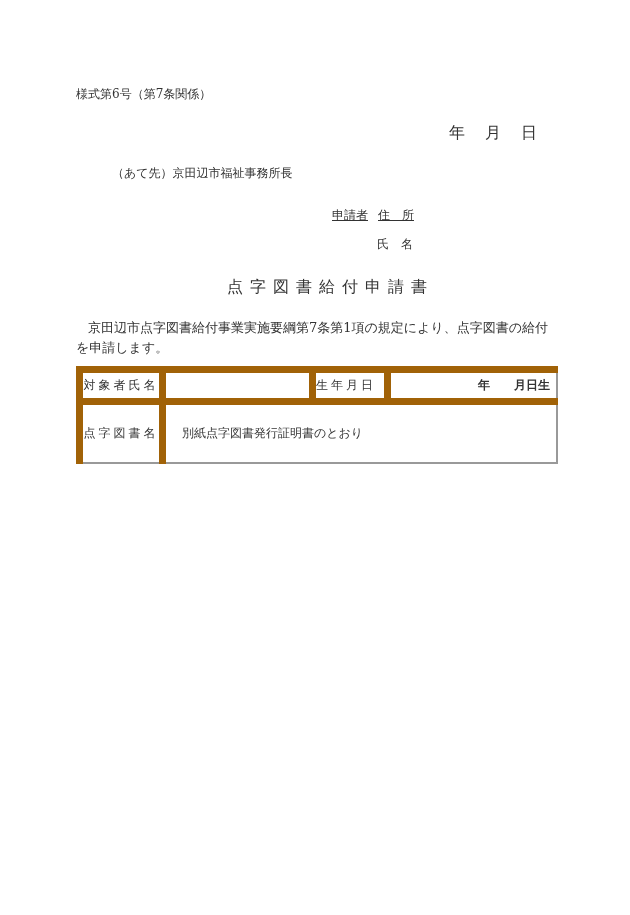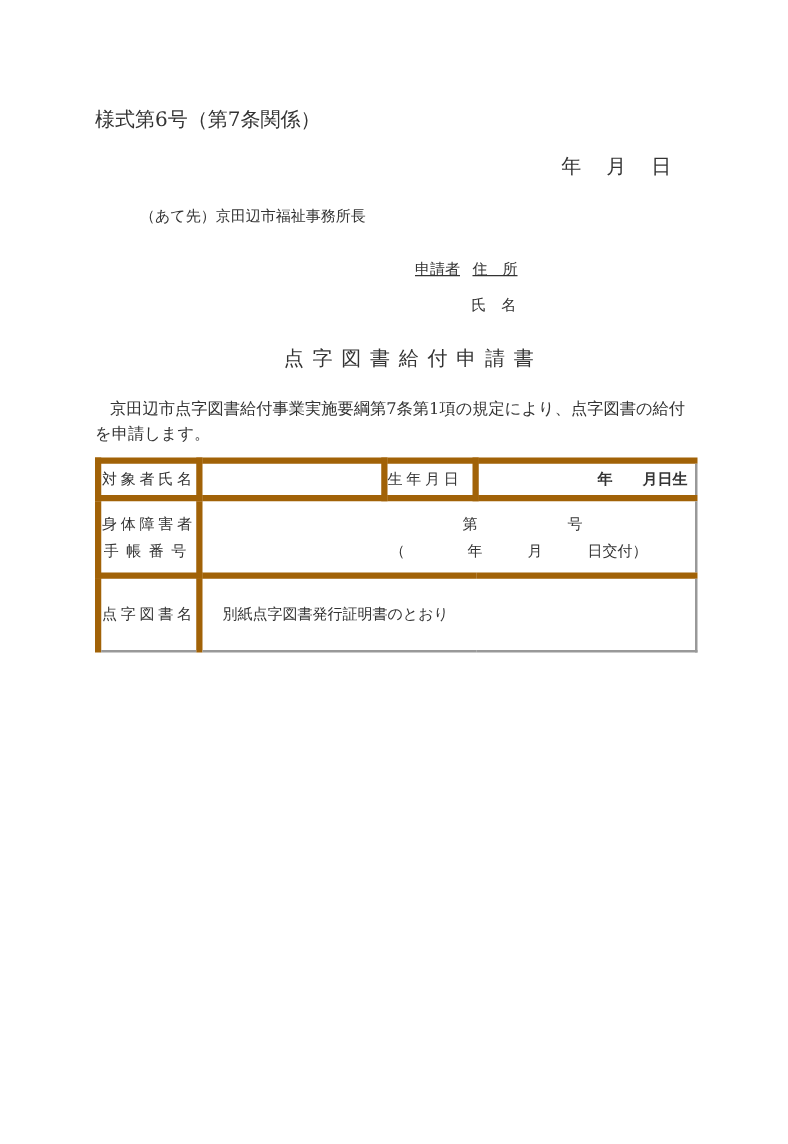--- a/index.html
+++ b/index.html
@@ -11,21 +11,21 @@
       width: 630px;
       height: 915px;
       position: relative;
       overflow: hidden;
       font-family: "DejaVu Serif", "Liberation Serif", serif;
       color: #333333;
       font-size: 12px;
     }
     .abs { position: absolute; white-space: nowrap; }
 
-    .form-number { left: 76px; top: 86px; font-size: 16px; }
+    .form-number { left: 76px; top: 86px; font-size: 12px; }
     .date-line { left: 449px; top: 123px; font-size: 16px; }
     .date-line span { display: inline-block; }
     .addressee { left: 88px; top: 165px; font-size: 12px; margin-left: 24px; }
 
     .applicant-addr { left: 332px; top: 207px; font-size: 12px; text-decoration: underline; }
     .applicant-name { left: 377px; top: 236px; font-size: 12px; }
 
     .doc-title { left: 227px; top: 277px; font-size: 16px; letter-spacing: 7px; }
 
     .body-text {
@@ -36,21 +36,21 @@
 
     table.form-table {
       position: absolute;
       left: 76px; top: 366px;
       width: 482px;
       border-collapse: collapse;
       font-size: 12px;
       color: #333;
     }
     table.form-table td {
-      border: 5px solid #a16207;
+      border: 7px solid #a16207;
       padding: 0;
       vertical-align: middle;
     }
     .col-label { width: 76px; text-align: center; letter-spacing: 3px; }
     .row1 td { height: 25px; }
     .row2 td { height: 26px; }
     .row3 td { height: 57px; }
     .row4 td { height: 57px; }
     .table-right-border { border-right: 2px solid #999 !important; }
     .table-bottom-border td { border-bottom: 2px solid #999 !important; }
@@ -93,32 +93,18 @@
 <table class="form-table">
   <tbody>
       <tr class="row1">
     <td class="col-label">対象者氏名</td>
     <td style="width:143px"></td>
     <td class="dob-label">生年月日</td>
     <td class="dob-value table-right-border">
       <span style="width:36px">年</span><span style="width:36px">月</span><span>日生</span>
     </td>
   </tr>
-  <tr class="row3">
-    <td class="col-label handbook-label">
-      <div>身体障害者</div>
-      <div class="l2">手帳番号</div>
-    </td>
-    <td colspan="3" class="handbook-value table-right-border">
-      <div class="hb-line1">
-        <span style="width:84px">第</span><span>号</span>
-      </div>
-      <div class="hb-line2">
-        <span style="width:62px">（</span><span style="width:48px">年</span><span style="width:48px">月</span><span>日交付）</span>
-      </div>
-    </td>
-  </tr>
   <tr class="row4 table-bottom-border">
     <td class="col-label">点字図書名</td>
     <td colspan="3" class="book-value table-right-border">別紙点字図書発行証明書のとおり</td>
   </tr>
 </tbody>
   </table>
 
 </body></html>

